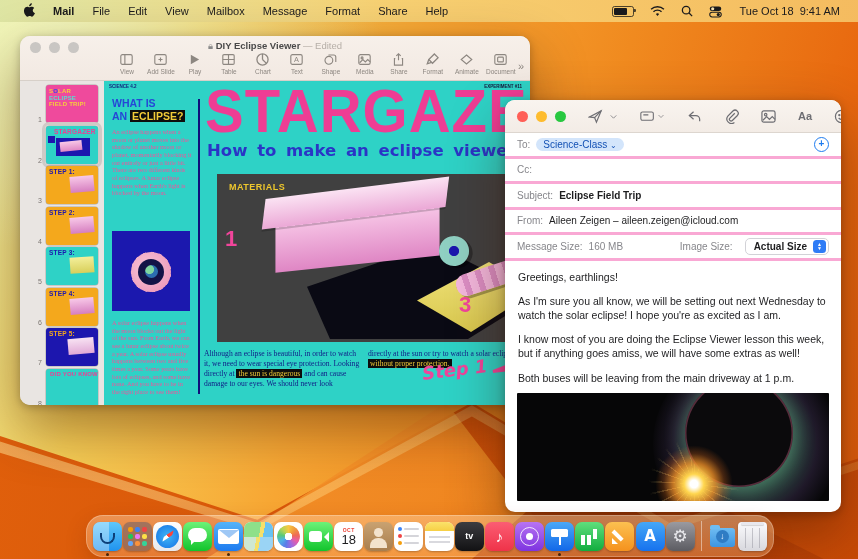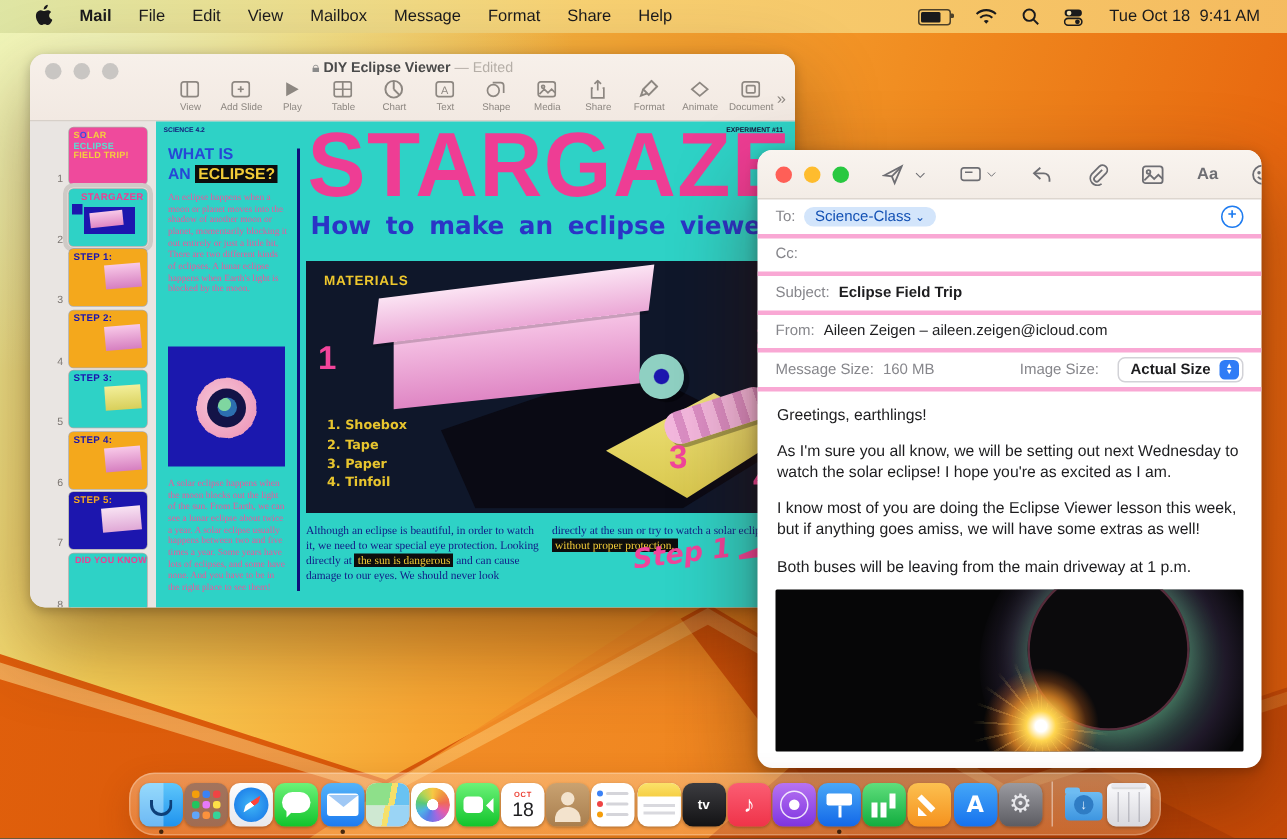--- a/index.html
+++ b/index.html
@@ -74,21 +74,21 @@
   .sun-core{position:absolute;left:19px;top:21px;width:40px;height:40px;border-radius:50%;
     background:radial-gradient(circle at 40% 40%,#f6c6d8,#ec8fb4);}
   .sun-dark{position:absolute;left:26px;top:28px;width:26px;height:26px;border-radius:50%;background:#131347;}
   .sun-earth{position:absolute;left:33px;top:34px;width:13px;height:13px;border-radius:50%;
     background:radial-gradient(circle at 35% 35%,#7fd6a0 0 35%,#2c6fb0 40% 100%);}
   .sl-div{position:absolute;left:94px;top:18px;width:1.5px;height:295px;background:#10107a;}
   .sl-title{position:absolute;left:101px;top:-4px;font-size:58px;font-weight:700;color:#ee3d94;
     font-family:"Liberation Sans",sans-serif;letter-spacing:1px;white-space:nowrap;transform:scaleY(1.05);}
   .sl-sub{position:absolute;left:103px;top:60px;font-size:16.5px;font-weight:700;color:#2a35c6;
     font-family:"DejaVu Sans",sans-serif;white-space:nowrap;word-spacing:4px;}
-  .matbox{position:absolute;left:100px;top:93px;width:322px;height:168px;background:#0f172a;overflow:hidden;}
+  .matbox{position:absolute;left:113px;top:93px;width:322px;height:168px;background:#404040;overflow:hidden;}
   .mat-lbl{position:absolute;left:12px;top:8px;color:#eec72d;font-weight:700;font-size:9px;font-family:"Liberation Sans",sans-serif;letter-spacing:.5px;}
   .mat-list{position:absolute;left:14px;top:104px;color:#e8c52e;font-weight:700;font-size:8.5px;line-height:1.5;font-family:"DejaVu Sans",sans-serif;}
   .mat-num{position:absolute;color:#f2459b;font-weight:700;font-size:22px;font-family:"Liberation Sans",sans-serif;}
   .shadowpoly{position:absolute;left:90px;top:70px;width:230px;height:95px;background:#0a0a14;
     clip-path:polygon(0 45%,55% 0,100% 55%,70% 100%,10% 100%);}
   .paperpoly{position:absolute;left:200px;top:88px;width:120px;height:70px;background:linear-gradient(#efe27a,#d9c84e);
     clip-path:polygon(0 55%,60% 0,100% 40%,45% 100%);}
   .boxbody{position:absolute;left:58px;top:38px;width:165px;height:52px;background:linear-gradient(#f8c9e8,#df86c4);
     transform:rotate(-6deg) skewX(-6deg);}
   .boxlid{position:absolute;left:46px;top:14px;width:185px;height:30px;background:linear-gradient(#fbe3f3,#eba8d6);
@@ -464,26 +464,20 @@
           <div class="shadowpoly"></div>
           <div class="paperpoly"></div>
           <div class="boxbody"></div>
           <div class="boxlid"></div>
           <div class="tape"></div>
           <div class="foil"></div>
           <div class="mat-num" style="left:8px;top:52px;">1</div>
           <div class="mat-num" style="left:300px;top:38px;">2</div>
           <div class="mat-num" style="left:242px;top:118px;">3</div>
           <div class="mat-num" style="left:298px;top:132px;">4</div>
-          <div class="mat-list">
-            <div>1. Shoebox</div>
-            <div>2. Tape</div>
-            <div>3. Paper</div>
-            <div>4. Tinfoil</div>
-          </div>
         </div>
 
         <div class="sl-bp sl-bp-left">
           <span>Although an eclipse is beautiful, in order to watch it, we need to wear special eye protection. Looking directly at </span><span class="hl">the sun is dangerous</span><span> and can cause damage to our eyes. We should never look</span>
         </div>
         <div class="sl-bp sl-bp-right">
           <span>directly at the sun or try to watch a solar eclipse </span><span class="hl">without proper protection.</span>
         </div>
 
         <div class="step1">Step 1</div>

